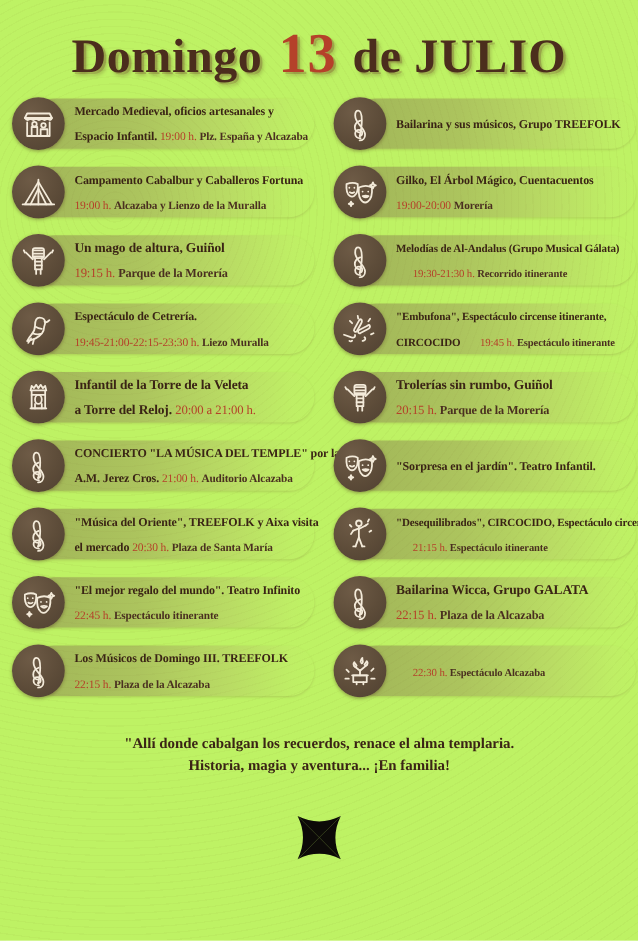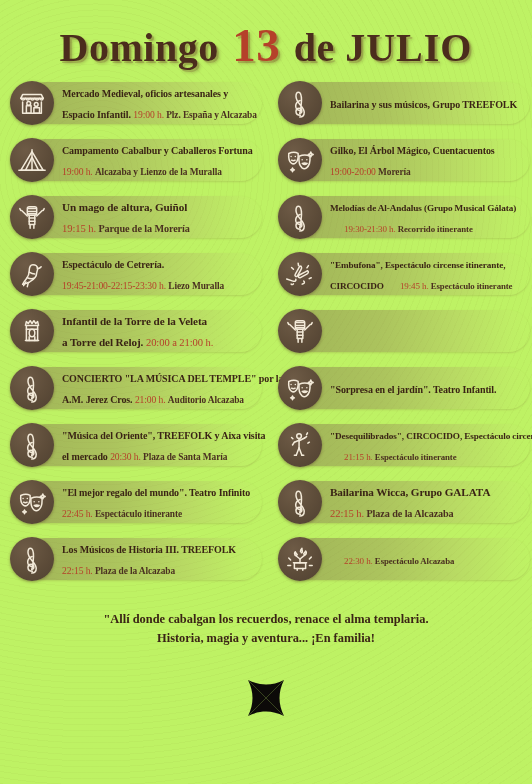--- a/index.html
+++ b/index.html
@@ -344,21 +344,21 @@
         <div class="event sm">
           <div class="pill"></div>
           <div class="badge">
             <svg viewBox="0 0 32 32">
               <path d="M16.5 29c-2.8 0-4.8-1.7-4.8-4 0-2 1.5-3.4 3.3-3.4 1.7 0 3 1.2 3 2.8 0 1.4-1 2.4-2.3 2.4"></path>
               <path d="M15.8 27.5c1.1-5.2 1.8-10 1.8-14.2 0-5-1-8.8-3.2-8.8-1.6 0-2.7 1.8-2.7 4.4 0 3.2 1.8 6 4.6 9.2 2.6 3 4.2 5.2 4.2 7.8 0 3-2 5.1-4.8 5.1"></path>
               <path d="M16.2 13.3c-2.9 1-4.8 3.3-4.8 6 0 2.6 1.9 4.6 4.4 4.6"></path>
             </svg>
           </div>
           <div class="etext">
-            <span class="line"><span class="ttl">Los Músicos de Historia III. TREEFOLK</span></span>
+            <span class="line"><span class="ttl">Los Músicos de Domingo III. TREEFOLK</span></span>
             <span class="line"><span class="time">22:15 h.  </span><span class="place">Plaza de la Alcazaba</span></span>
           </div>
         </div>
       </div>
     <div class="col right">
         <div class="event sm">
           <div class="pill"></div>
           <div class="badge">
             <svg viewBox="0 0 32 32">
               <path d="M16.5 29c-2.8 0-4.8-1.7-4.8-4 0-2 1.5-3.4 3.3-3.4 1.7 0 3 1.2 3 2.8 0 1.4-1 2.4-2.3 2.4"></path>
@@ -425,20 +425,24 @@
           <div class="badge">
             <svg viewBox="0 0 32 32">
               <rect x="11" y="5" width="10" height="9" rx="2"></rect>
               <path d="M12 7h8M12 10h8M12 12.5h8"></path>
               <path d="M13 14v10h6V14"></path>
               <path d="M13 17h6M13 20.5h6"></path>
               <path d="M11 15 5 9M21 15l6-6"></path>
               <path d="M4 9l-1-2M28 9l1-2"></path>
               <path d="M14 24v4M18 24v4"></path>
             </svg>
+          </div>
+          <div class="etext">
+            <span class="line"><span class="ttl">Trolerías sin rumbo, Guiñol</span></span>
+            <span class="line"><span class="time">20:15 h.  </span><span class="place">Parque de la Morería</span></span>
           </div>
         </div>
         <div class="event sm">
           <div class="pill"></div>
           <div class="badge">
             <svg viewBox="0 0 32 32">
               <path d="M4 9c4-1.6 7-1.6 10 0 .4 5-.6 8.6-3 10.4-1.4 1-2.8 1-4.2 0C4.4 17.6 3.6 14 4 9z"></path>
               <path d="M6.5 12.2h.01M11 12.2h.01"></path>
               <path d="M7 16.2c1.4.9 2.6.9 3.8 0"></path>
               <path d="M15 12c4.4-2 8-2 11.6 0 .5 6-.7 10.2-3.6 12.4-1.6 1.2-3.2 1.2-4.8 0C15.5 22.2 14.4 18 15 12z"></path>

